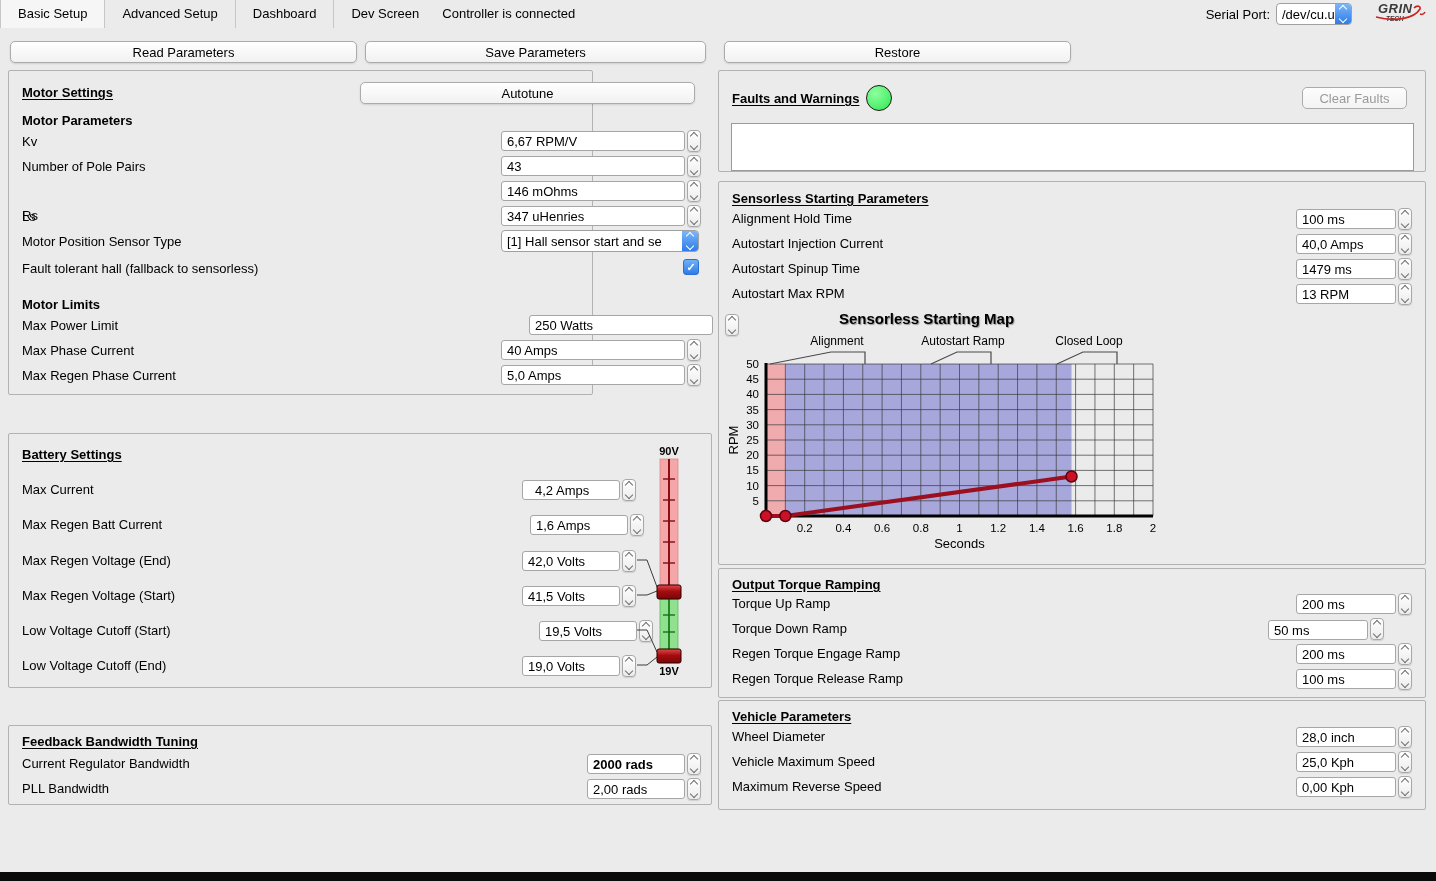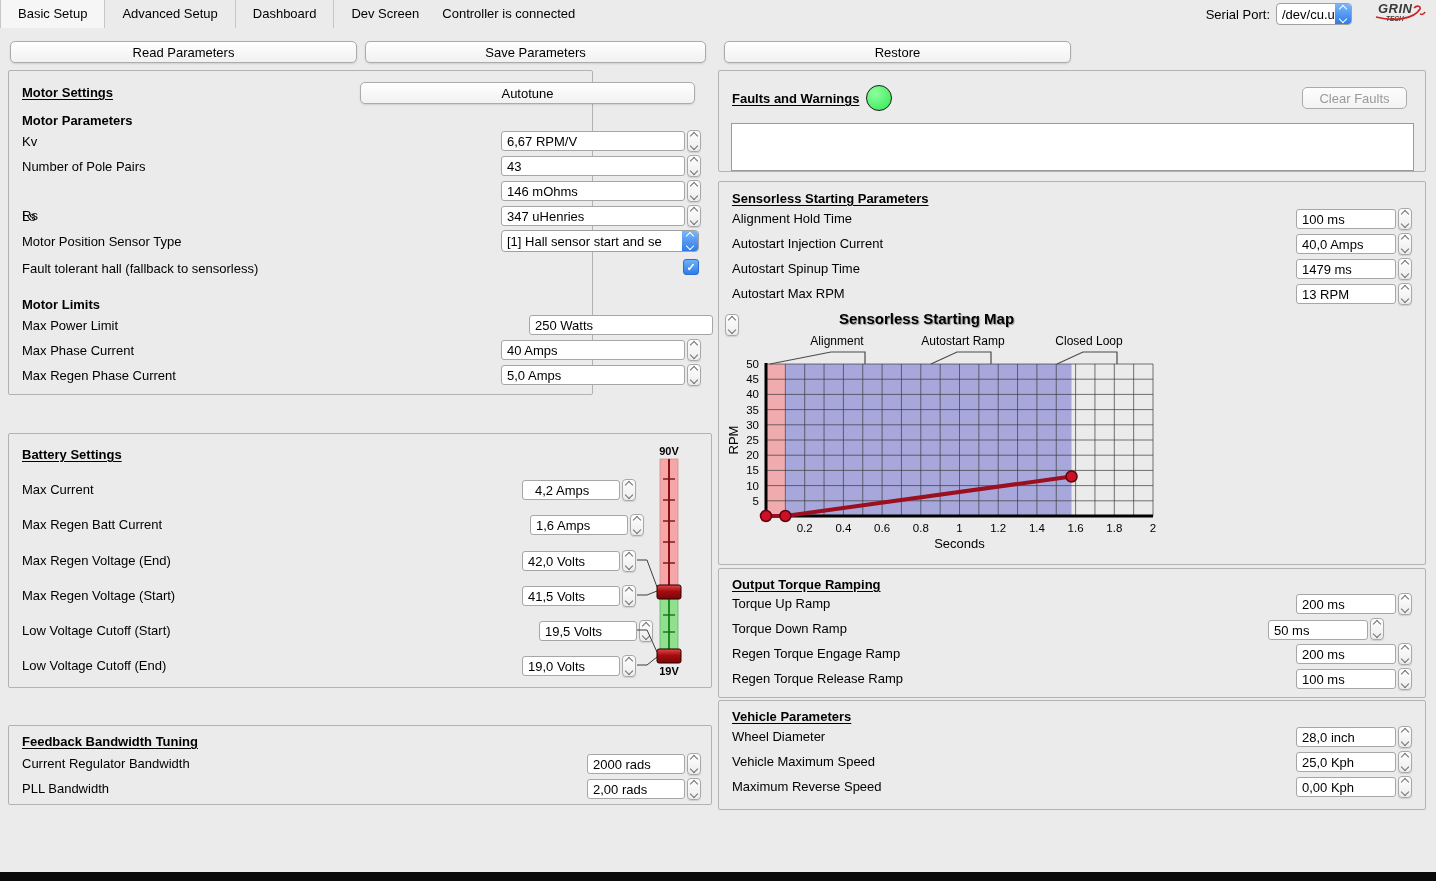--- a/index.html
+++ b/index.html
@@ -270,21 +270,21 @@
       <rect x="20" y="208" width="24" height="14" rx="2" fill="url(#hg)" stroke="#2a0000"></rect>
       <text x="32" y="234" text-anchor="middle" class="gauge-lbl">19V</text>
     </svg>
   </div>
 
   <div class="panel" style="left:8px;top:725px;width:704px;height:80px;">
     <div class="ptitle" style="top:8px;">Feedback Bandwidth Tuning</div>
 
     <div class="lbl" style="left:13px;top:30px;">Current Regulator Bandwidth</div>
     <div class="fg" style="left:578px;top:27px;">
-      <input class="field" style="width: 98px;" value="2000 rads">
+      <input class="field" style="width: 98px; font-weight: bold;" value="2000 rads">
       <div class="stepper">
           <span class="chev up"></span>
           <span class="chev dn"></span>
         </div>
     </div>
 
     <div class="lbl" style="left:13px;top:55px;">PLL Bandwidth</div>
     <div class="fg" style="left:578px;top:52px;">
       <input class="field" style="width: 98px;" value="2,00 rads">
       <div class="stepper">

